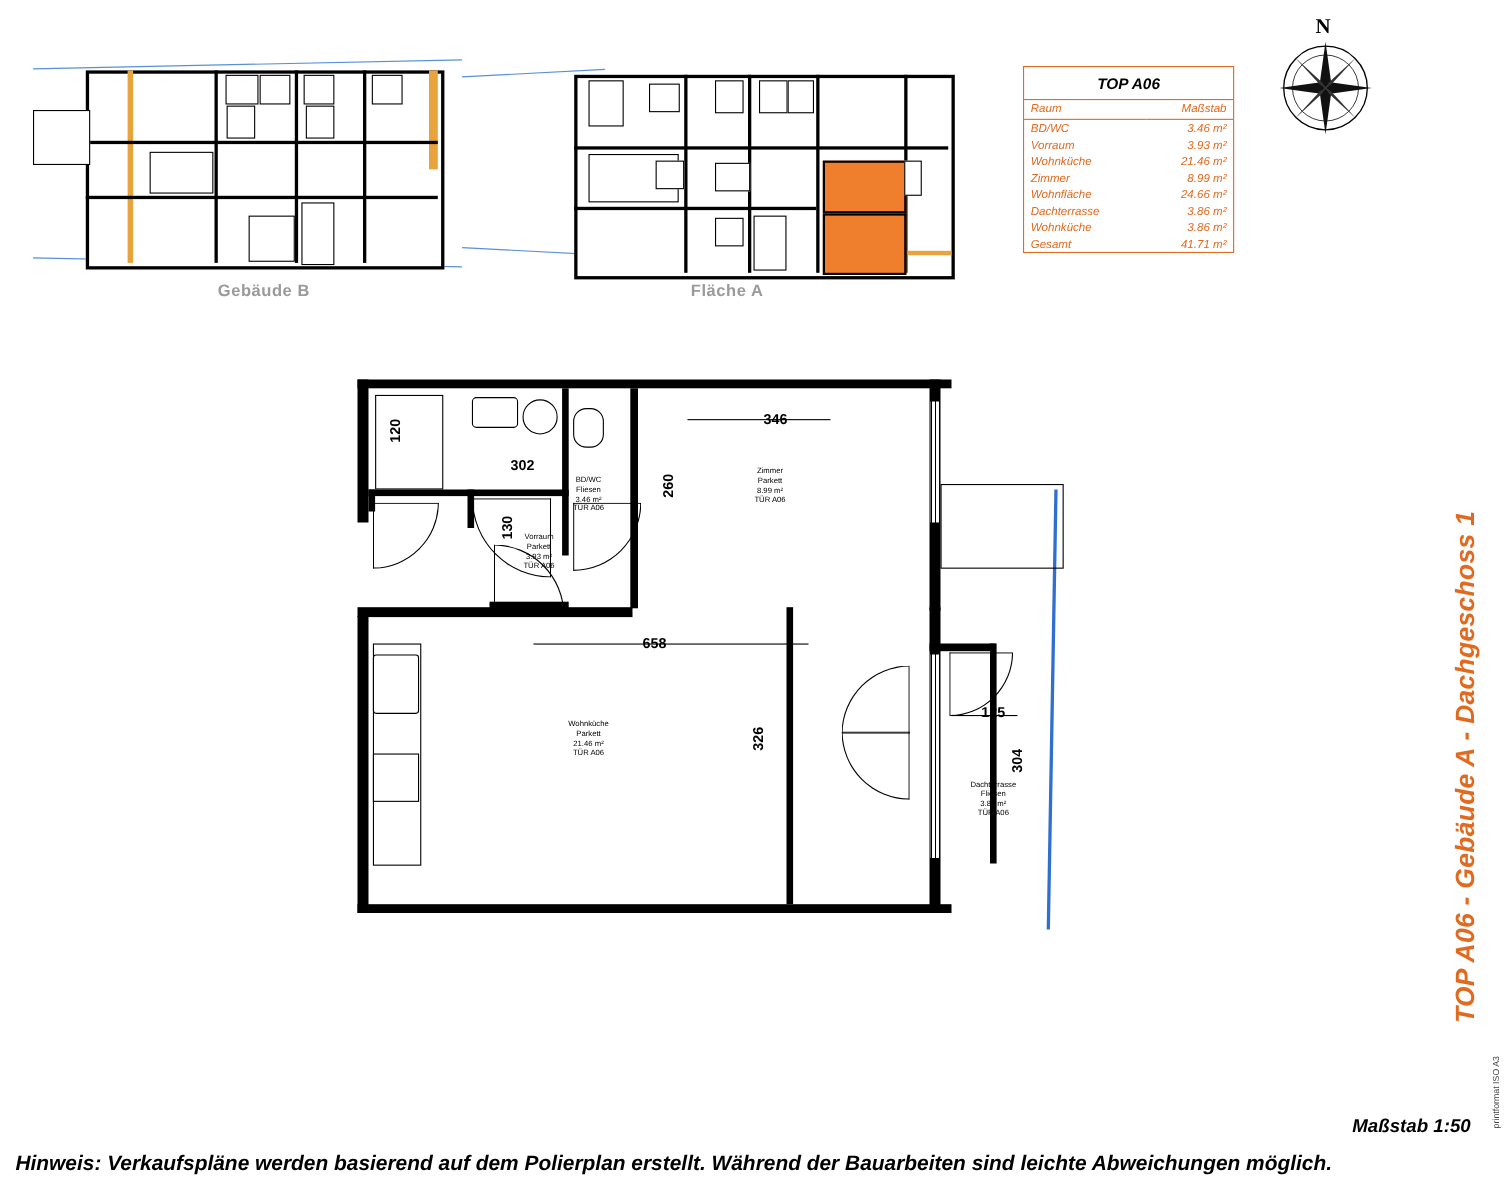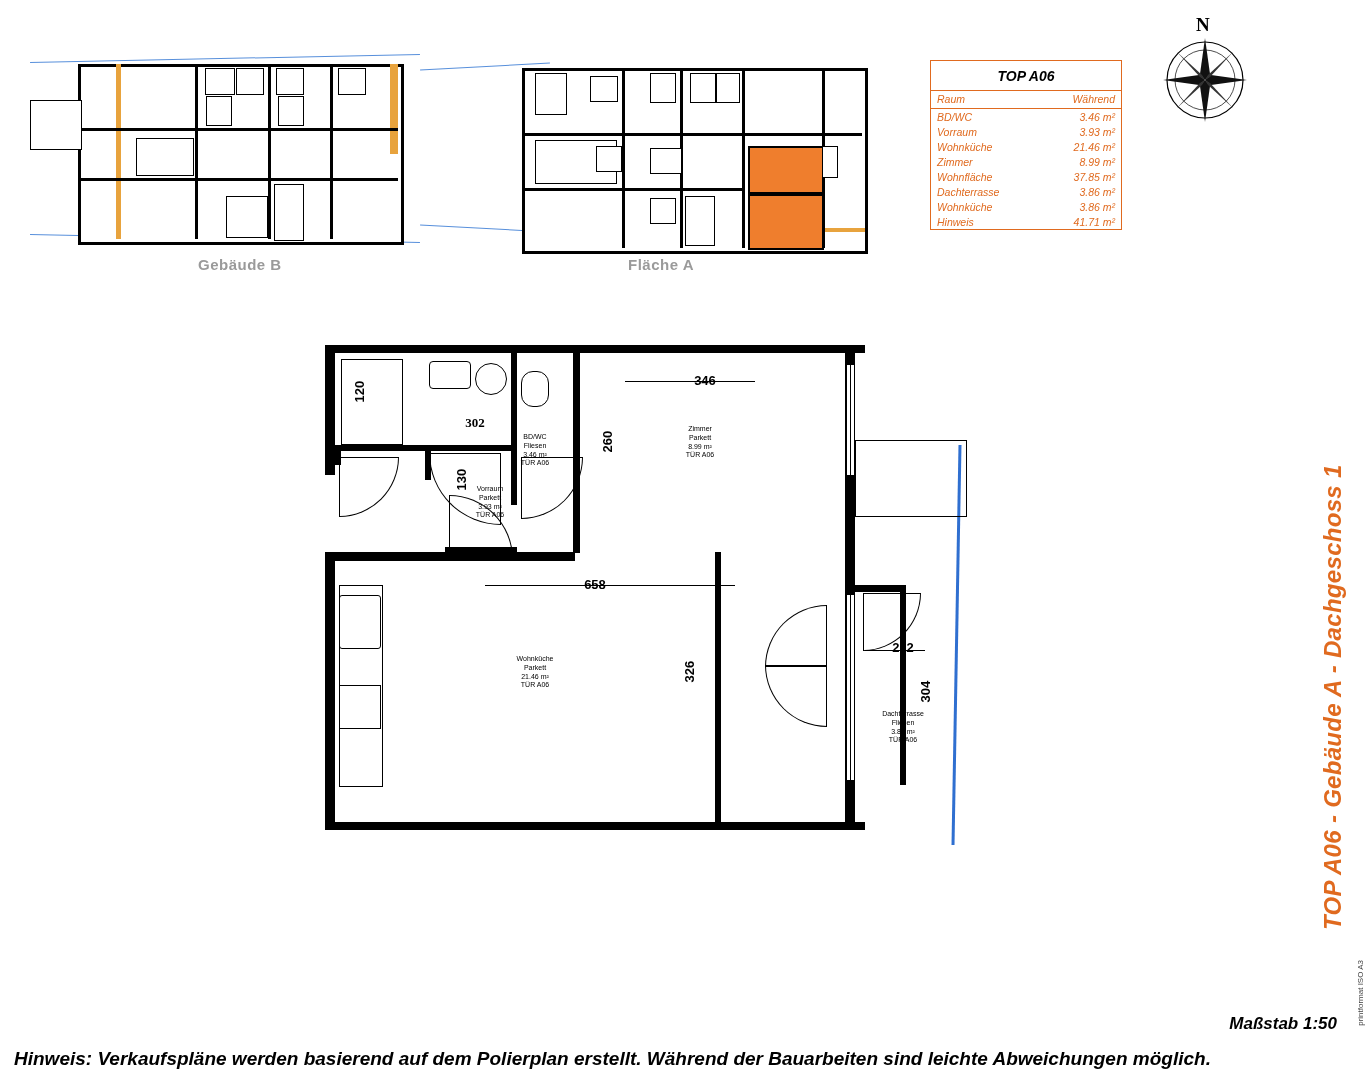--- a/index.html
+++ b/index.html
@@ -135,21 +135,21 @@
     <div class="kp-label" style="left:598px;top:228px;">Fläche A</div>
   </div>
 </div>
 
 <div id="schedule" class="abs">
   <div class="title">TOP A06</div>
   <table>
     <thead>
       <tr>
         <th class="l">Raum</th>
-        <th class="r">Während</th>
+        <th class="r">Maßstab</th>
       </tr>
     </thead>
     <tbody>
       <tr class="sep">
         <td>BD/WC</td>
         <td class="r">3.46 m²</td>
       </tr>
       <tr>
         <td>Vorraum</td>
         <td class="r">3.93 m²</td>
@@ -157,32 +157,32 @@
       <tr>
         <td>Wohnküche</td>
         <td class="r">21.46 m²</td>
       </tr>
       <tr>
         <td>Zimmer</td>
         <td class="r">8.99 m²</td>
       </tr>
       <tr>
         <td>Wohnfläche</td>
-        <td class="r">37.85 m²</td>
+        <td class="r">24.66 m²</td>
       </tr>
       <tr>
         <td>Dachterrasse</td>
         <td class="r">3.86 m²</td>
       </tr>
       <tr>
         <td>Wohnküche</td>
         <td class="r">3.86 m²</td>
       </tr>
       <tr>
-        <td>Hinweis</td>
+        <td>Gesamt</td>
         <td class="r">41.71 m²</td>
       </tr>
     </tbody>
   </table>
 </div>
 
 <div id="compass" class="abs">
   <div class="n">N</div>
   <svg width="110" height="110" viewBox="0 0 110 110">
     <circle cx="55" cy="62" r="38" fill="none" stroke="#000" stroke-width="1.2"></circle>
@@ -275,33 +275,33 @@
   <div class="lbl" style="left:528px;top:365px;width:100px;">
     <div>Dachterrasse</div>
     <div>Fliesen</div>
     <div>3.86 m²</div>
     <div>TÜR A06</div>
   </div>
 
   <div class="dimv" style="left:24px;top:40px;width:20px;height:40px;">
     <span>120</span>
   </div>
-  <div class="dimbox" style="left:110px;top:70px;width:80px;font-family:Liberation Serif, serif;">302</div>
+  <div class="dimbox" style="left:110px;top:70px;width:80px;">302</div>
   <div class="dimbox" style="left:340px;top:28px;width:80px;">346</div>
   <div class="dimv" style="left:272px;top:90px;width:20px;height:40px;">
     <span>260</span>
   </div>
   <div class="dimv" style="left:126px;top:128px;width:20px;height:40px;">
     <span>130</span>
   </div>
   <div class="dimbox" style="left:230px;top:232px;width:80px;">658</div>
   <div class="dimv" style="left:354px;top:320px;width:20px;height:40px;">
     <span>326</span>
   </div>
-  <div class="dimbox" style="left:548px;top:295px;width:60px;">212</div>
+  <div class="dimbox" style="left:548px;top:295px;width:60px;">125</div>
   <div class="dimv" style="left:590px;top:340px;width:20px;height:40px;">
     <span>304</span>
   </div>
 
   <div class="dimline" style="left:300px;top:36px;width:130px;height:1px;"></div>
   <div class="dimline" style="left:160px;top:240px;width:250px;height:1px;"></div>
   <div class="dimline" style="left:540px;top:305px;width:60px;height:1px;"></div>
 </div>
 
 <div id="scaletext" class="abs">Maßstab 1:50</div>

